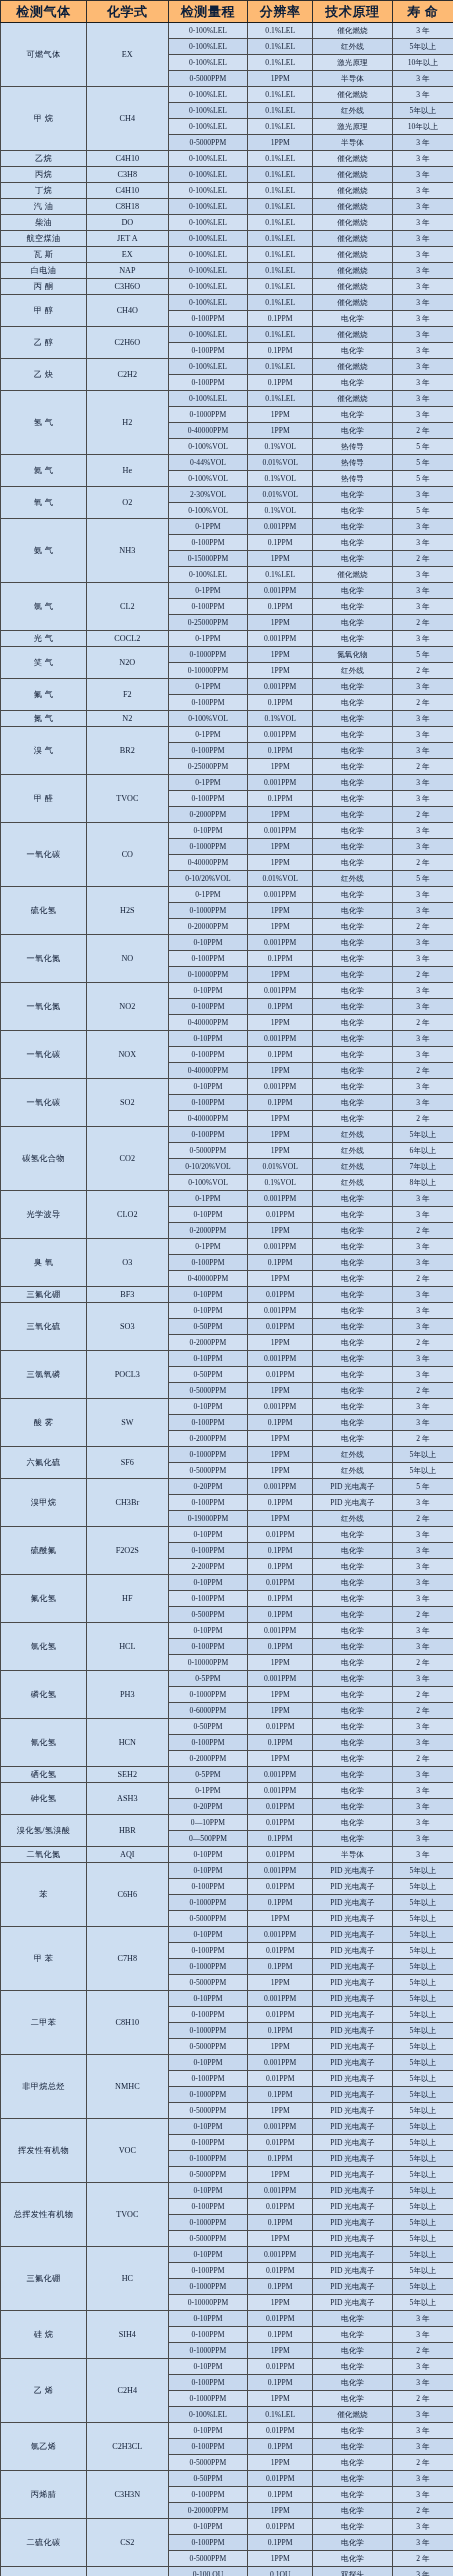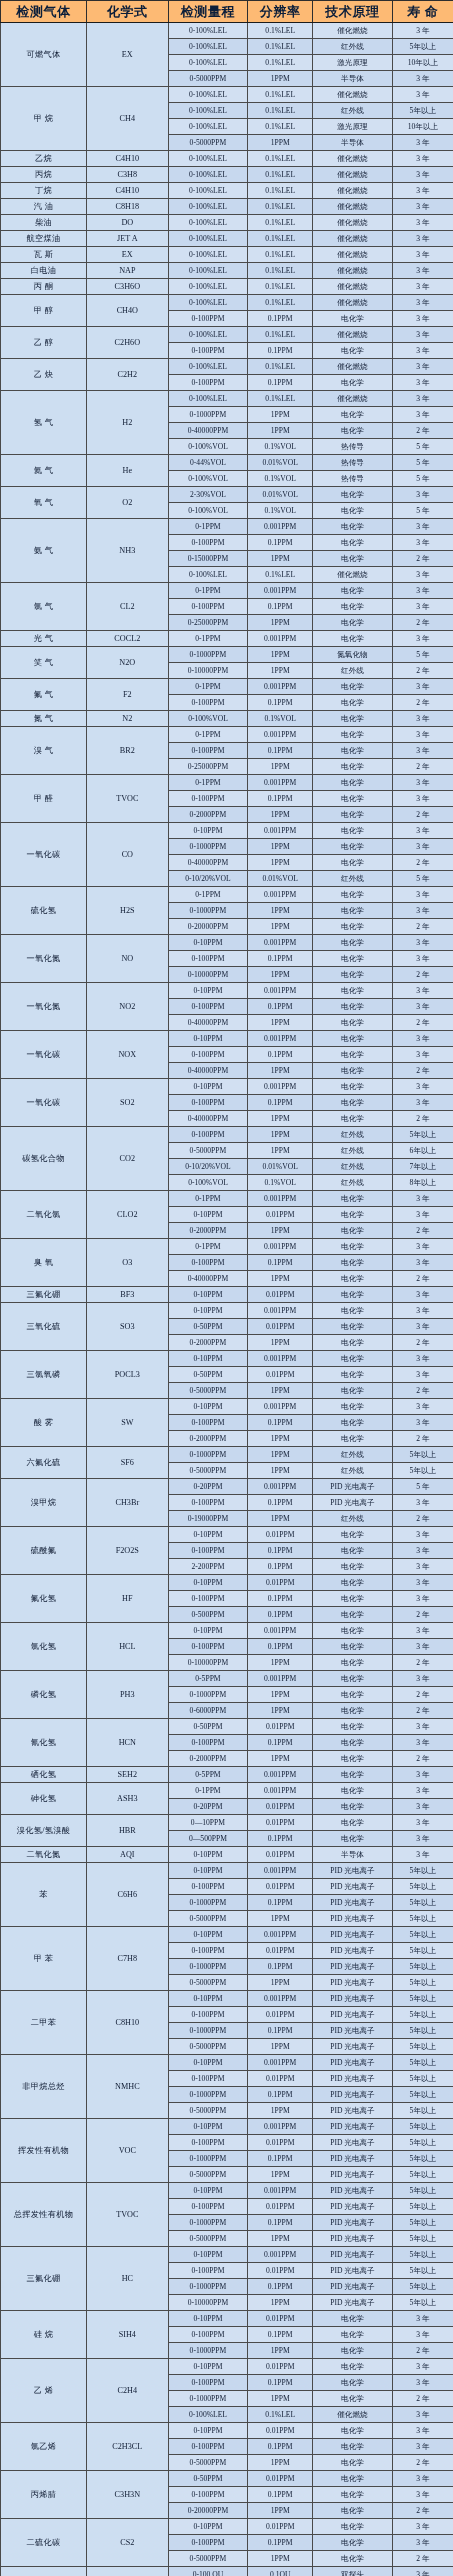--- a/index.html
+++ b/index.html
@@ -566,21 +566,21 @@
         <td class="val">红外线</td>
         <td class="val">7年以上</td>
       </tr>
       <tr class="row-even">
         <td class="val">0-100%VOL</td>
         <td class="val">0.1%VOL</td>
         <td class="val">红外线</td>
         <td class="val">8年以上</td>
       </tr>
       <tr class="row-odd group-start">
-        <td class="gas" rowspan="3">二氧化氯</td>
+        <td class="gas" rowspan="3">光学波导</td>
         <td class="formula" rowspan="3">CLO2</td>
         <td class="val">0-1PPM</td>
         <td class="val">0.001PPM</td>
         <td class="val">电化学</td>
         <td class="val">3 年</td>
       </tr>
       <tr class="row-even">
         <td class="val">0-10PPM</td>
         <td class="val">0.01PPM</td>
         <td class="val">电化学</td>

